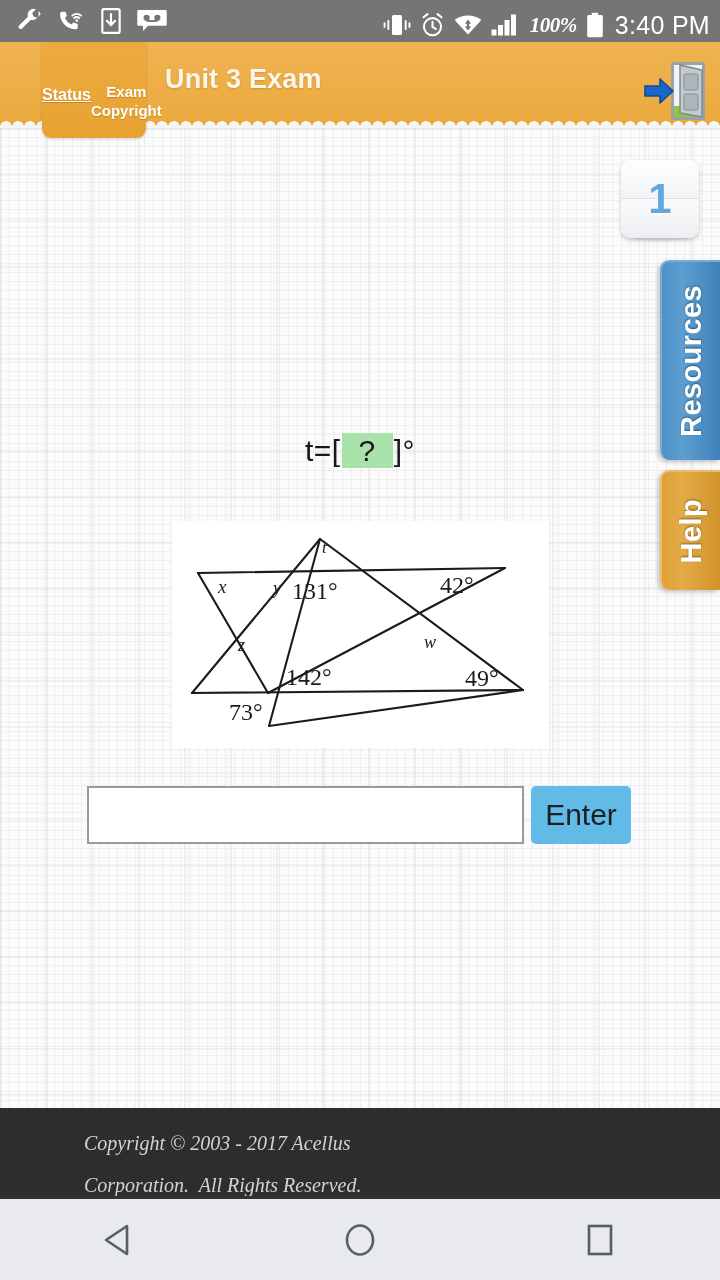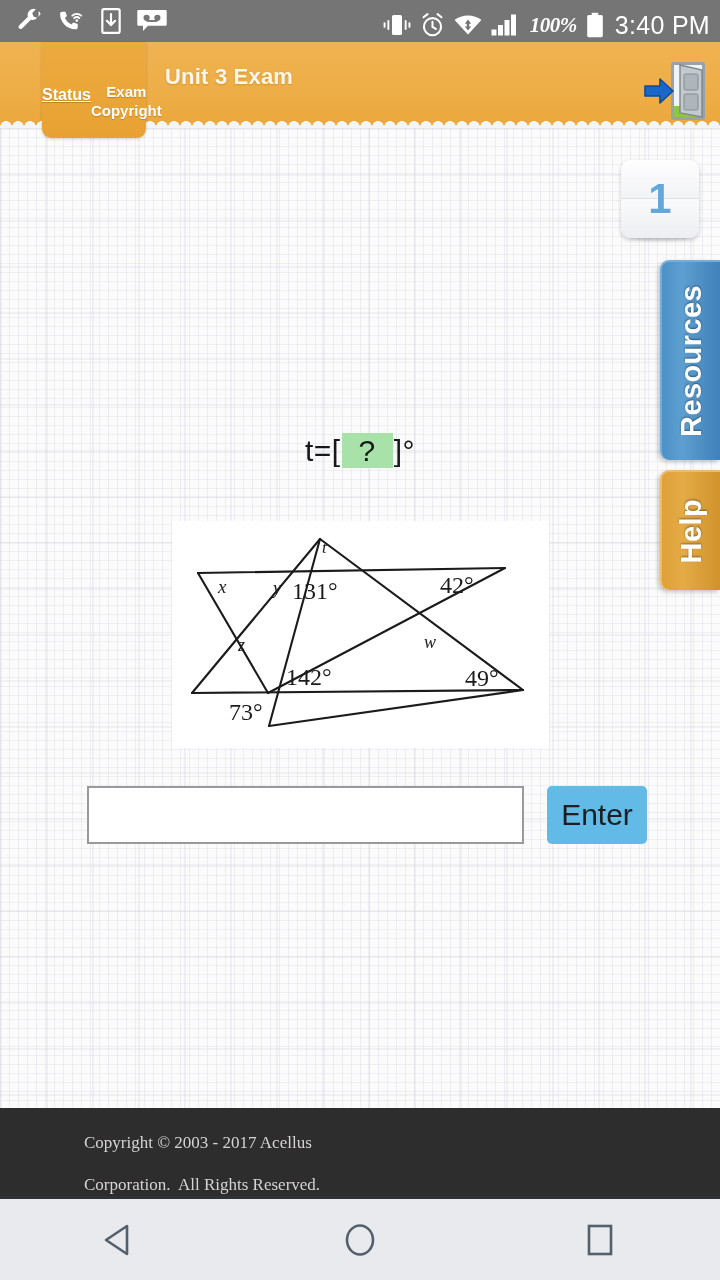--- a/index.html
+++ b/index.html
@@ -55,21 +55,21 @@
     text-decoration: underline; line-height: 20px;
     text-shadow: 0 1px 1px rgba(140,90,10,.45);
   }
   .status-tab .st-sub {
     color: #ffffff; font-size: 15px; font-weight: 700;
     line-height: 19px; text-align: center; margin-top: 12px;
     text-shadow: 0 1px 1px rgba(140,90,10,.45);
   }
   .header-title {
     position: absolute; left: 165px; top: 22px;
-    color: #fdf6ea; font-size: 22px; font-weight: 700;
+    color: #fdf6ea; font-size: 27px; font-weight: 700;
     letter-spacing: 0.2px;
     text-shadow: 0 1px 2px rgba(150,100,20,.35);
   }
   .exit-btn {
     position: absolute; right: 8px; top: 14px;
     width: 72px; height: 72px;
   }
   
   .scallop {
     position: absolute; left: 0; bottom: -1px;
@@ -195,34 +195,34 @@
     color: #111; outline: none;
     font-family: "Liberation Sans", sans-serif;
   }
   .enter-btn {
     position: absolute; left: 531px; top: 786px;
     width: 100px; height: 58px;
     background: #61bbe6;
     border: none; border-radius: 5px;
     color: #1b1f24; font-size: 30px;
     font-family: "Liberation Sans", sans-serif;
-    cursor: pointer; line-height: 58px; text-align: center; margin-left: 16px;
+    cursor: pointer; line-height: 58px; text-align: center;
   }
 
   
   .footer {
     position: absolute; left: 0; top: 1108px;
     width: 720px; height: 88px;
     background: #2e2d2d;
     padding: 14px 0 0 84px;
   }
   .footer p {
-    color: #d6d4d2; font-size: 17px;
+    color: #d6d4d2; font-size: 20px;
     font-family: "Liberation Serif", serif;
-    line-height: 42px;
+    font-style: italic; line-height: 42px;
     white-space: pre;
   }
 
   
   .navbar {
     position: absolute; left: 0; top: 1196px;
     width: 720px; height: 84px;
     background: #e8eaed;
     border-top: 3px solid #2e3136;
     display: flex; align-items: center; justify-content: space-around;

